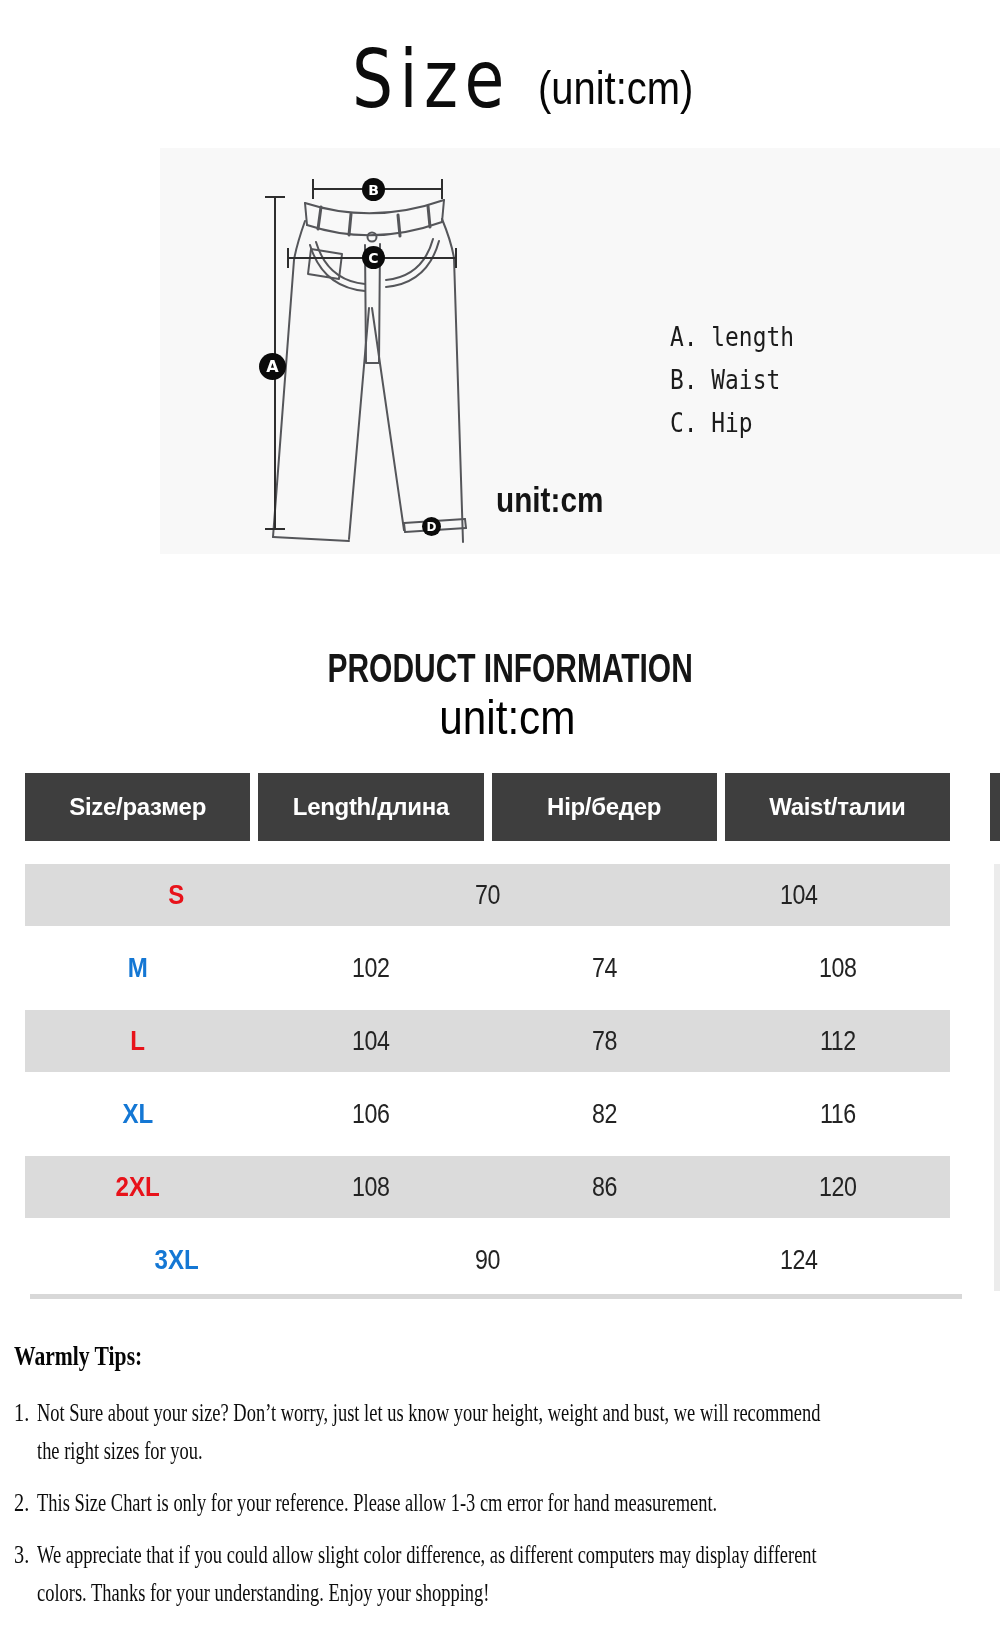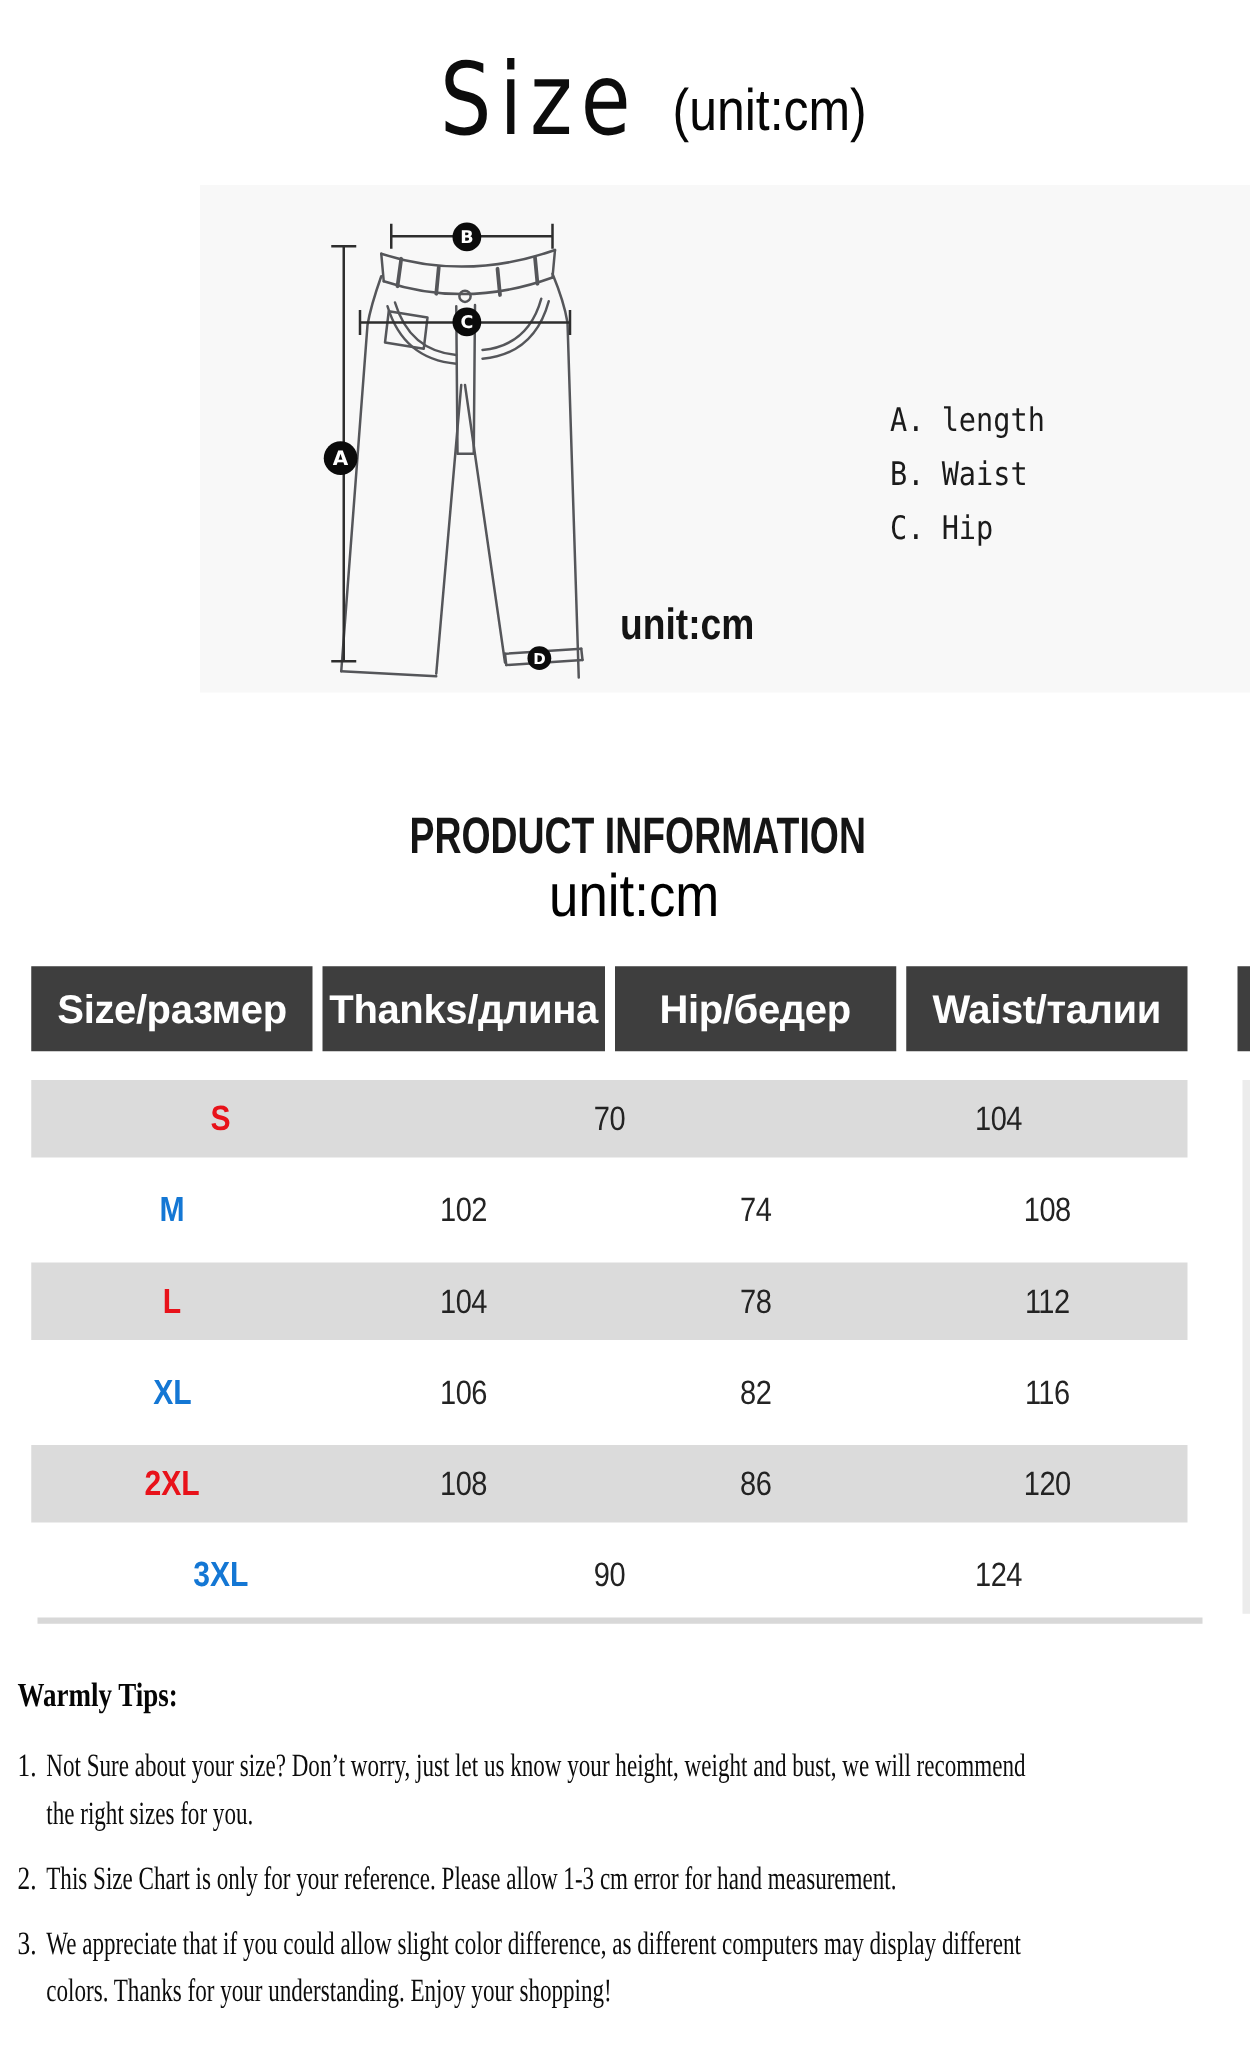--- a/index.html
+++ b/index.html
@@ -38,21 +38,21 @@
   #pants-svg{position:absolute;left:0;top:0;}
   .marker{
     position:absolute;background:#0b0b0b;color:#fff;border-radius:50%;
     display:flex;align-items:center;justify-content:center;
     font-family:"DejaVu Sans",sans-serif;font-weight:bold;
   }
   #marker-a{left:99px;top:205px;width:27px;height:27px;font-size:16px;}
   #marker-b{left:202px;top:30px;width:23px;height:23px;font-size:14px;}
   #marker-c{left:202px;top:98px;width:23px;height:23px;font-size:14px;}
   #marker-d{left:262px;top:369px;width:19px;height:19px;font-size:12px;}
-  #legend{position:absolute;left:510px;top:168px;margin-left:42px;}
+  #legend{position:absolute;left:510px;top:168px;}
   .legend-line{
     font-family:"DejaVu Sans Mono",monospace;
     font-size:26px;line-height:43px;color:#1b1b1b;
     transform:scaleX(.88);transform-origin:0 0;white-space:nowrap;
   }
   #panel-unit{
     position:absolute;left:336px;top:334px;
     font-size:35px;font-weight:bold;color:#141414;line-height:1;
     transform:scaleX(.85);transform-origin:0 0;white-space:nowrap;
   }
@@ -75,21 +75,21 @@
     transform:scaleX(.88);white-space:nowrap;
   }
 
   
   #thead{
     position:absolute;left:25px;top:773px;width:925px;
     display:flex;gap:8px;
   }
   .th{
     flex:1;height:68px;background:var(--header-bg);
-    color:#ffffff;font-weight:bold;font-size:32px;letter-spacing:-0.3px;
+    color:#ffffff;font-weight:bold;font-size:24px;letter-spacing:-0.3px;
     display:flex;align-items:center;justify-content:center;
   }
   #tbody{position:absolute;left:25px;top:864px;width:925px;}
   .trow{
     height:62px;margin-bottom:11px;
     display:flex;gap:8px;align-items:center;
   }
   .trow.shaded{background:var(--band-bg);}
   .td{flex:1;text-align:center;}
   .cond{display:inline-block;transform:scaleX(.86);white-space:nowrap;}
@@ -186,21 +186,21 @@
 
 <div id="product-heading">
   <span>PRODUCT INFORMATION</span>
 </div>
 <div id="center-unit">
   <span>unit:cm</span>
 </div>
 
 <div id="thead">
   <div class="th">Size/размер</div>
-  <div class="th">Thanks/длина</div>
+  <div class="th">Length/длина</div>
   <div class="th">Hip/бедер</div>
   <div class="th">Waist/талии</div>
 </div>
 <div id="sliver-header"></div>
 <div id="sliver-strip"></div>
 <div id="tbody">
   <div class="trow shaded">
     <div class="td td-size"><span class="cond c-red">S</span></div>
     <div class="td"><span class="cond num">70</span></div>
     <div class="td"><span class="cond num">104</span></div>

